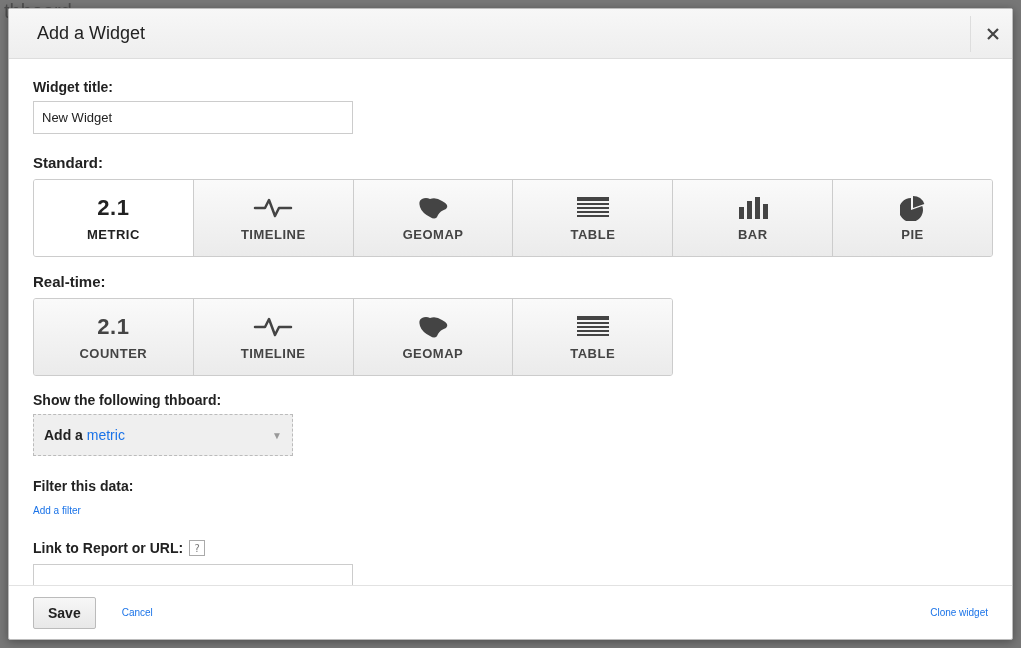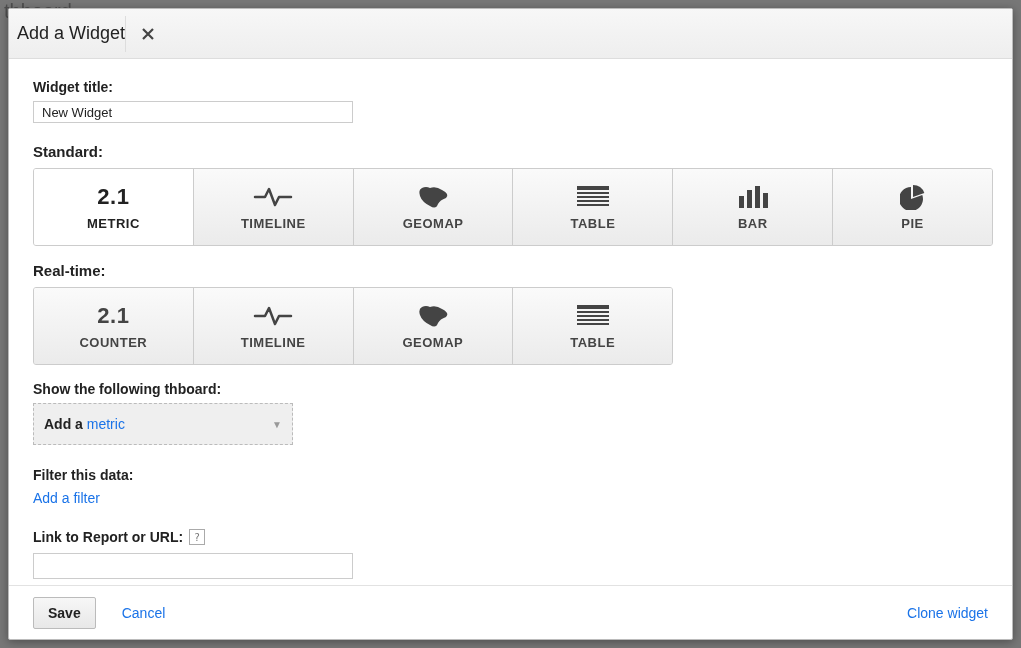--- a/index.html
+++ b/index.html
@@ -29,22 +29,22 @@
     position: relative;
     margin: 0 auto;
     border-radius: 2px;
   }
   .modal-header {
     height: 50px;
     background: linear-gradient(#f7f7f7,#eee);
     border-bottom: 1px solid #ddd;
     display: flex;
     align-items: center;
-    justify-content: flex-start;
-    padding: 0 18px 0 8px;
+    justify-content: space-between;
+    padding: 0 18px 0 28px;
   }
   .modal-header h1 {
     margin: 0;
     font-size: 18px;
     font-weight: 400;
     color: #222;
   }
   .close-btn {
     width: 36px;
     height: 36px;
@@ -66,21 +66,21 @@
     color: #222;
   }
   .field-label {
     font-size: 14px;
     font-weight: 700;
     color: #222;
     margin-bottom: 6px;
   }
   .title-input {
     width: 320px;
-    height: 22px;
+    height: 33px;
     border: 1px solid #ccc;
     padding: 2px 8px;
     font-size: 13px;
     color: #222;
     margin-bottom: 20px;
   }
   .section-label {
     font-size: 15px;
     font-weight: 700;
     margin-bottom: 8px;
@@ -142,21 +142,21 @@
     cursor: pointer;
     margin-bottom: 22px;
     font-size: 14px;
   }
   .metric-box .text b { font-weight: 700; color: #222; }
   .metric-box .text .link { color: #1a73e8; }
   .metric-caret { color: #999; font-size: 10px; }
 
   .add-filter-link, .link-like {
     color: #1a73e8;
-    font-size: 14px;
+    font-size: 10px;
     text-decoration: none;
     background: none;
     border: none;
     padding: 0;
     cursor: pointer;
   }
   .group { margin-bottom: 22px; }
   .inline-label-row {
     display: flex;
     align-items: center;

